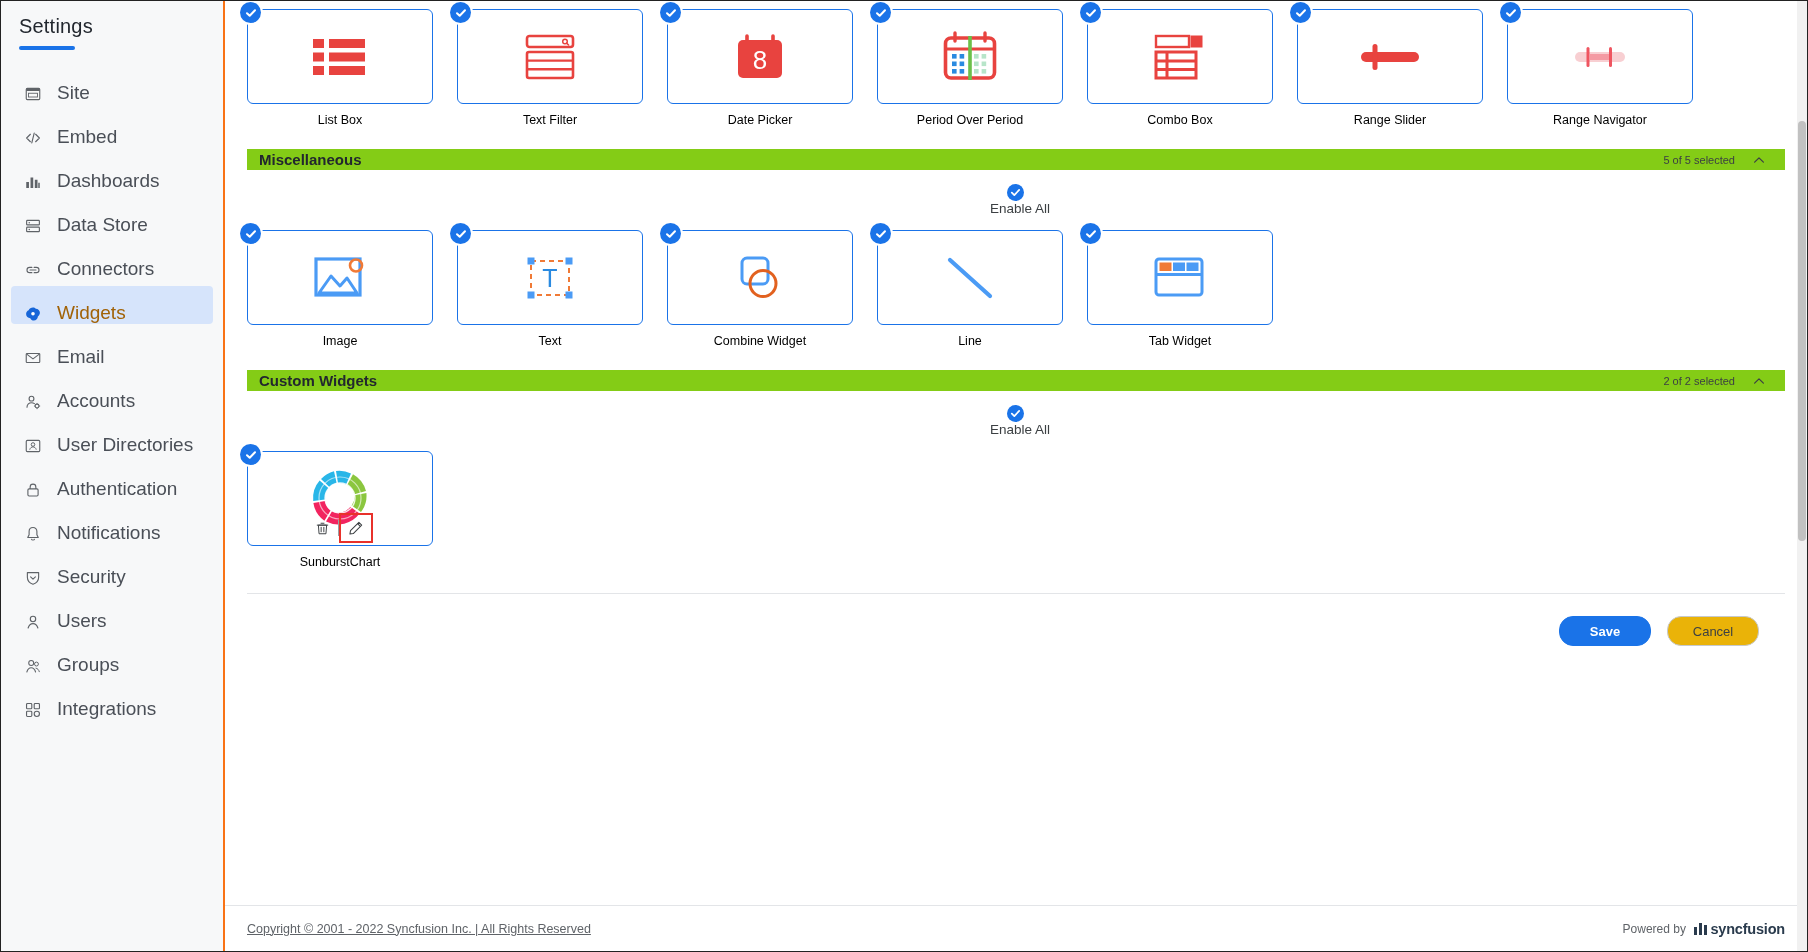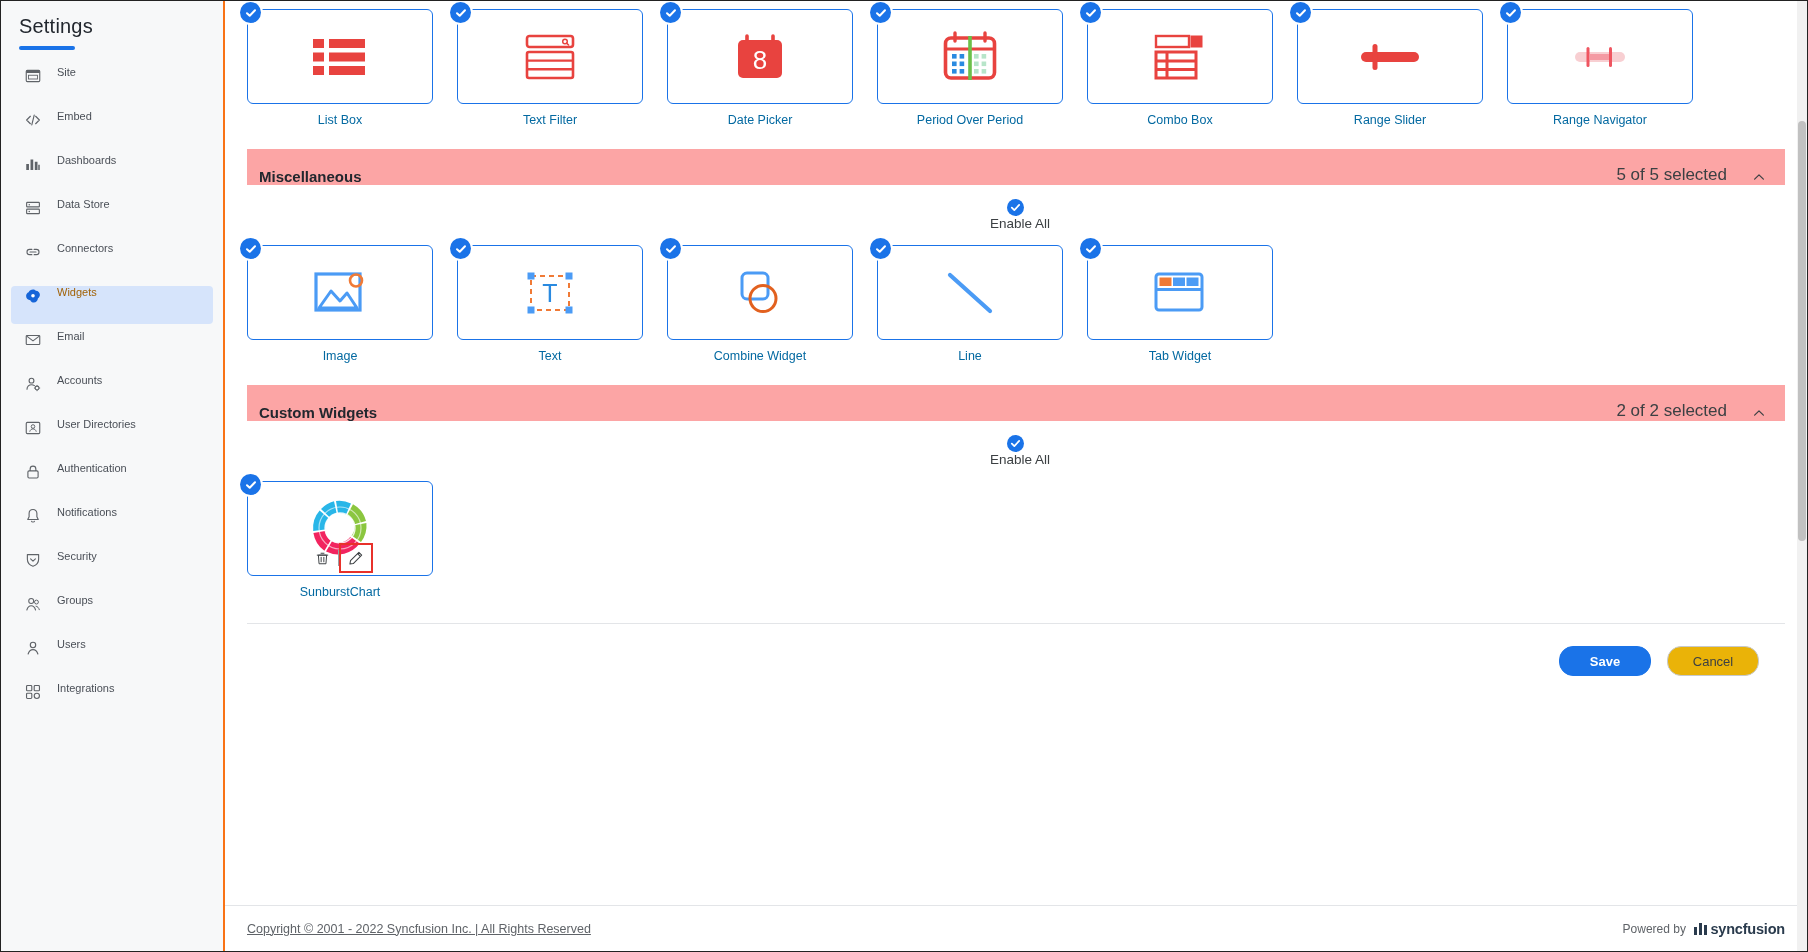--- a/index.html
+++ b/index.html
@@ -33,28 +33,28 @@
     font-weight: 400;
     letter-spacing: .2px;
     padding-bottom: 8px;
   }
   .settings-underline {
     width: 56px; height: 4px; background: #1a73e8; border-radius: 2px;
     margin-bottom: 16px;
   }
   .nav-list { padding: 0 10px; }
   .nav-item {
-    display: flex; align-items: flex-start;
+    display: flex; align-items: flex-end;
     height: 38px;
     padding: 0 8px 0 12px;
     border-radius: 4px;
     margin-bottom: 6px;
     cursor: pointer;
     color: #4a4f57;
-    font-size: 11px;
+    font-size: 19px;
   }
   .nav-item.active { background: #d6e4fb; color: #a16207; font-weight: 500; }
   .nav-icon {
     width: 20px; height: 20px;
     margin-right: 14px;
     display: inline-flex; align-items: center; justify-content: center;
     flex-shrink: 0;
   }
   .nav-icon svg { display: block; }
 
@@ -92,39 +92,39 @@
     position: absolute; top: -8px; left: -8px;
     width: 21px; height: 21px; border-radius: 50%;
     background: #1a73e8;
     display: flex; align-items: center; justify-content: center;
     box-shadow: 0 0 0 2px #fff;
   }
   .card .check svg { display:block; }
   .card-label {
     text-align: center;
     font-size: 12.5px;
-    color: #0369a1;
+    color: #000000;
     margin-top: 9px;
   }
   .card-icon { display:flex; align-items:center; justify-content:center; }
 
   
   .section-header {
     margin-top: 22px;
-    height: 36px;
-    background: #fca5a5;
-    display: flex; align-items: flex-end;
+    height: 21px;
+    background: #84cc16;
+    display: flex; align-items: center;
     padding: 0 18px 0 12px;
     cursor: pointer;
   }
   .section-title {
     font-size: 15px; font-weight: bold; color: #22272e;
     flex: 1;
   }
-  .section-count { font-size: 17px; color: #3c4043; margin-right: 24px; }
+  .section-count { font-size: 11px; color: #3c4043; margin-right: 16px; }
   .chevron { width: 16px; height: 16px; display:flex; align-items:center; justify-content:center; }
 
   .enable-all-row {
     display: flex; align-items: center;
     margin: 14px 0 14px 8px;
     cursor: pointer;
     flex-direction: column;
   }
   .enable-all-box {
     width: 17px; height: 17px; border-radius: 50%;
@@ -323,36 +323,36 @@
             <svg width="18" height="18" viewBox="0 0 24 24">
               <path d="M4.5 4.8 H19.5 V11 C19.5 15.7 16.4 18.9 12 20.4 C7.6 18.9 4.5 15.7 4.5 11 Z" fill="none" stroke="#5f6368" stroke-width="1.5" stroke-linejoin="round"></path>
               <path d="M8.8 10.6 L12 13.6 L15.2 10.6" fill="none" stroke="#5f6368" stroke-width="1.5" stroke-linecap="round" stroke-linejoin="round"></path>
             </svg>
           </span>
           <span>Security</span>
         </div>
         <div class="nav-item">
           <span class="nav-icon">
             <svg width="18" height="18" viewBox="0 0 24 24">
+              <circle cx="12" cy="8" r="3.6" fill="none" stroke="#5f6368" stroke-width="1.5"></circle>
+              <path d="M5.5 20 C6.6 16.2 8.9 14.2 12 14.2 C15.1 14.2 17.4 16.2 18.5 20" fill="none" stroke="#5f6368" stroke-width="1.5" stroke-linecap="round"></path>
+            </svg>
+          </span>
+          <span>Users</span>
+        </div>
+        <div class="nav-item">
+          <span class="nav-icon">
+            <svg width="18" height="18" viewBox="0 0 24 24">
               <circle cx="9.6" cy="8" r="3.3" fill="none" stroke="#5f6368" stroke-width="1.4"></circle>
               <path d="M3.8 20 C4.8 16.4 6.9 14.4 9.6 14.4 C12.3 14.4 14.4 16.4 15.4 20" fill="none" stroke="#5f6368" stroke-width="1.4" stroke-linecap="round"></path>
               <circle cx="16.6" cy="9.4" r="2.6" fill="none" stroke="#5f6368" stroke-width="1.3"></circle>
               <path d="M16 14.9 C18.2 15.2 19.6 16.9 20.4 19.6" fill="none" stroke="#5f6368" stroke-width="1.3" stroke-linecap="round"></path>
             </svg>
           </span>
           <span>Groups</span>
-        </div>
-        <div class="nav-item">
-          <span class="nav-icon">
-            <svg width="18" height="18" viewBox="0 0 24 24">
-              <circle cx="12" cy="8" r="3.6" fill="none" stroke="#5f6368" stroke-width="1.5"></circle>
-              <path d="M5.5 20 C6.6 16.2 8.9 14.2 12 14.2 C15.1 14.2 17.4 16.2 18.5 20" fill="none" stroke="#5f6368" stroke-width="1.5" stroke-linecap="round"></path>
-            </svg>
-          </span>
-          <span>Users</span>
         </div>
         <div class="nav-item">
           <span class="nav-icon">
             <svg width="18" height="18" viewBox="0 0 24 24">
               <rect x="3.4" y="3.4" width="7" height="7" rx="1.2" fill="none" stroke="#5f6368" stroke-width="1.5"></rect>
               <rect x="13.6" y="3.4" width="7" height="7" rx="1.2" fill="none" stroke="#5f6368" stroke-width="1.5"></rect>
               <rect x="3.4" y="13.6" width="7" height="7" rx="1.2" fill="none" stroke="#5f6368" stroke-width="1.5"></rect>
               <rect x="13.6" y="13.6" width="7" height="7" rx="3.5" fill="none" stroke="#5f6368" stroke-width="1.5"></rect>
             </svg>
           </span>

